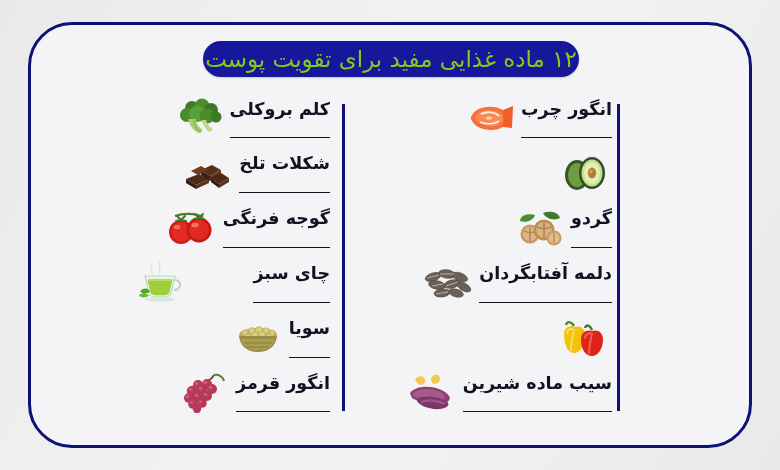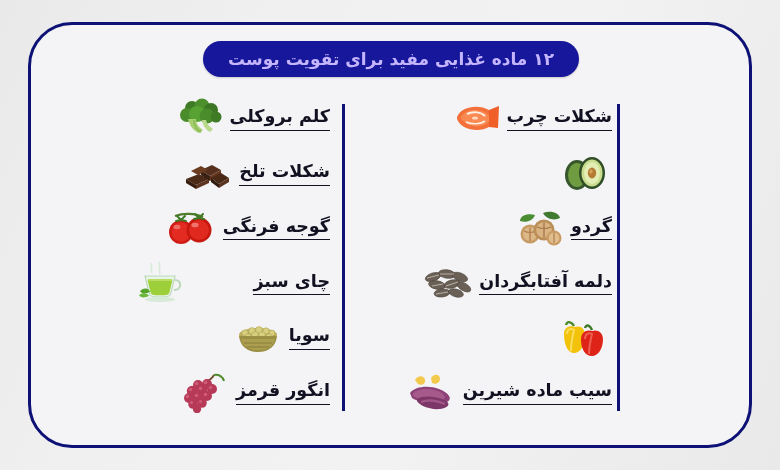--- a/index.html
+++ b/index.html
@@ -42,23 +42,23 @@
     height: 36px;
     box-sizing: border-box;
     background: #16179a;
     border-radius: 18px;
     display: flex;
     align-items: center;
     justify-content: center;
     box-shadow: 0 1px 2px rgba(0,0,0,0.18);
   }
   .title-text {
-    color: #c4b5fd;
-    font-size: 17px;
-    font-weight: bold;
+    color: #84cc16;
+    font-size: 23px;
+    font-weight: normal;
     letter-spacing: 0px;
     line-height: 1;
     white-space: nowrap;
     direction: rtl;
   }
 
   
   .rule {
     position: absolute;
     top: 104px;
@@ -96,21 +96,21 @@
     gap: 4px;
   }
 
   .food-label {
     color: #111122;
     font-size: 17.5px;
     font-weight: bold;
     white-space: nowrap;
     border-bottom: 1.5px solid #111122;
     line-height: 1.35;
-    padding-bottom: 1px;
+    padding-bottom: 16px;
     direction: rtl;
   }
 
   .food-icon {
     width: 54px;
     height: 42px;
     flex: 0 0 54px;
     position: relative;
   }
   .food-icon svg { display: block; width: 100%; height: 100%; }
@@ -125,21 +125,21 @@
   <div class="title-pill">
     <span class="title-text">۱۲ ماده غذایی مفید برای تقویت پوست</span>
   </div>
 
   <div class="rule center"></div>
   <div class="rule right"></div>
 
   <div class="column col-right">
 
     <div class="food-row">
-      <span class="food-label">شکلات چرب</span>
+      <span class="food-label">انگور چرب</span>
       <span class="food-icon">
         <svg viewBox="0 0 54 42">
           <path d="M8 20 C12 9, 30 7, 40 13 C47 17, 47 25, 40 30 C30 36, 12 33, 8 22 Z" fill="#f4703a"></path>
           <path d="M12 20 C16 12, 30 11, 37 16 C42 19, 42 24, 37 27 C30 32, 16 29, 12 21 Z" fill="#fa8a52"></path>
           <path d="M18 17 C24 14, 32 15, 36 19" stroke="#fdf0e4" stroke-width="2" fill="none"></path>
           <path d="M17 25 C24 28, 32 27, 36 24" stroke="#fdf0e4" stroke-width="1.6" fill="none"></path>
           <path d="M40 13 L50 9 L49 31 L40 30 Z" fill="#ef5f27"></path>
           <ellipse cx="26" cy="21" rx="3" ry="1.6" fill="#ffd9c0"></ellipse>
         </svg>
       </span>

